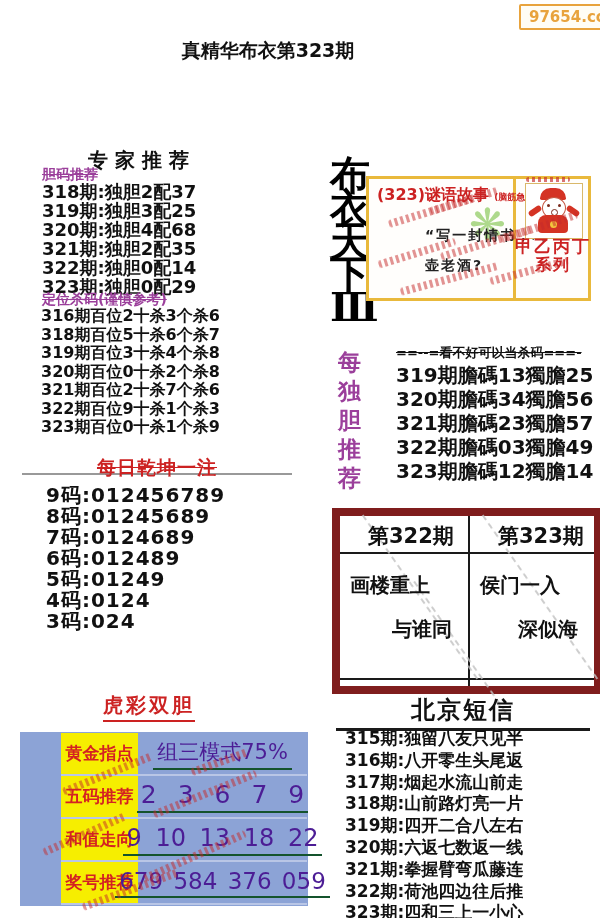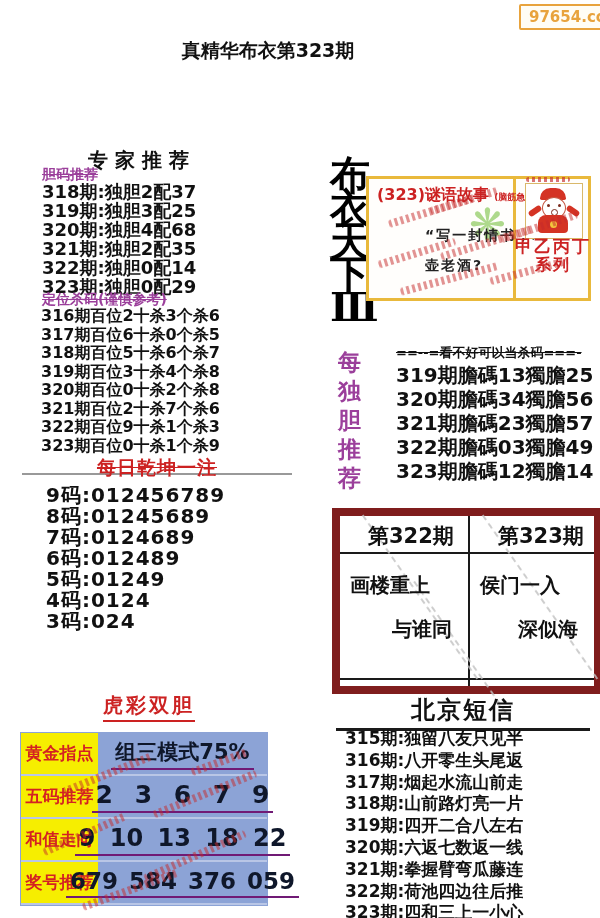--- a/index.html
+++ b/index.html
@@ -16,21 +16,21 @@
   .dan-line{font-size:18px;font-weight:bold;line-height:19px;white-space:nowrap;}
   .kill-line{font-size:16px;font-weight:bold;line-height:18.5px;white-space:nowrap;}
   .code-line{font-size:20px;font-weight:bold;line-height:21px;white-space:nowrap;letter-spacing:1px;}
   .gray-rule{border-bottom:2px solid #999;}
   
   .tiger-table{display:grid;grid-template-columns:77px 169px;grid-auto-rows:43px;
                background:#8ca3d6;border:1px solid #8ca3d6;}
   .tiger-label{background:#f6ee00;color:#d42222;font-weight:bold;font-size:17px;
                display:flex;align-items:center;justify-content:center;border-bottom:2px solid #b9c6e6;white-space:nowrap;}
   .tiger-value{display:flex;align-items:center;justify-content:center;border-bottom:2px solid #b9c6e6;}
-  .tiger-value span{color:#0f172a;font-weight:bold;border-bottom:2px solid #701a75;padding:0 4px 2px;white-space:nowrap;}
+  .tiger-value span{color:#4c1d95;font-weight:normal;border-bottom:2px solid #14532d;padding:0 4px 2px;white-space:nowrap;}
   
   .vert-brand div{font-family:"DejaVu Serif",serif;font-weight:bold;font-size:40px;line-height:33px;color:#000;}
   .vert-purple div{color:#9b3f9b;font-weight:bold;font-size:23px;line-height:29px;}
   .riddle-box{border:3px solid #e9b93c;background:#fffefc;}
   .riddle-divider{position:absolute;top:0;bottom:0;width:3px;background:#e9b93c;}
   .riddle-title{color:#cc2222;font-weight:bold;font-size:16px;white-space:nowrap;}
   .riddle-sub{color:#cc2222;font-size:9px;font-weight:bold;}
   .riddle-text{font-size:14px;font-weight:bold;color:#222;letter-spacing:2px;white-space:nowrap;margin-left:44px;}
   .dandan-line{font-size:20px;font-weight:bold;line-height:24px;white-space:nowrap;}
   .note-header{font-size:13px;font-weight:bold;text-decoration:line-through;white-space:nowrap;}
@@ -79,21 +79,20 @@
     <div class="dan-line">320期:独胆4配68</div>
     <div class="dan-line">321期:独胆2配35</div>
     <div class="dan-line">322期:独胆0配14</div>
     <div class="dan-line">323期:独胆0配29</div>
   </div>
 
   <div class="abs purple-strike" style="left:42px;top:291px;">定位杀码(谨慎参考)</div>
 
   <div class="abs" style="left:41px;top:307px;">
     <div class="kill-line">316期百位2十杀3个杀6</div>
-    <div class="kill-line">317期百位6十杀0个杀5</div>
     <div class="kill-line">318期百位5十杀6个杀7</div>
     <div class="kill-line">319期百位3十杀4个杀8</div>
     <div class="kill-line">320期百位0十杀2个杀8</div>
     <div class="kill-line">321期百位2十杀7个杀6</div>
     <div class="kill-line">322期百位9十杀1个杀3</div>
     <div class="kill-line">323期百位0十杀1个杀9</div>
   </div>
 
   <div class="abs gray-rule" style="left:22px;top:455px;width:270px;height:18px;text-align:center;">
     <span class="red-strike">每日乾坤一注</span>
@@ -104,21 +103,21 @@
     <div class="code-line">8码:01245689</div>
     <div class="code-line">7码:0124689</div>
     <div class="code-line">6码:012489</div>
     <div class="code-line">5码:01249</div>
     <div class="code-line">4码:0124</div>
     <div class="code-line">3码:024</div>
   </div>
 
   <div class="abs" style="left:103px;top:692px;color:#cc2222;font-weight:bold;font-size:20px;letter-spacing:3px;border-bottom:2px solid #cc2222;padding-bottom:1px;">虎彩双胆</div>
 
-  <div class="abs tiger-table" style="left:20px;top:732px;">
+  <div class="abs tiger-table" style="left:20px;top:732px;padding-left:40px;">
     <div class="tiger-label">黄金指点</div>
     <div class="tiger-value">
       <span style="font-size:21px;">组三模式75%</span>
     </div>
     <div class="tiger-label">五码推荐</div>
     <div class="tiger-value">
       <span style="font-size:25px;word-spacing:13px;">2 3 6 7 9</span>
     </div>
     <div class="tiger-label">和值走向</div>
     <div class="tiger-value">

